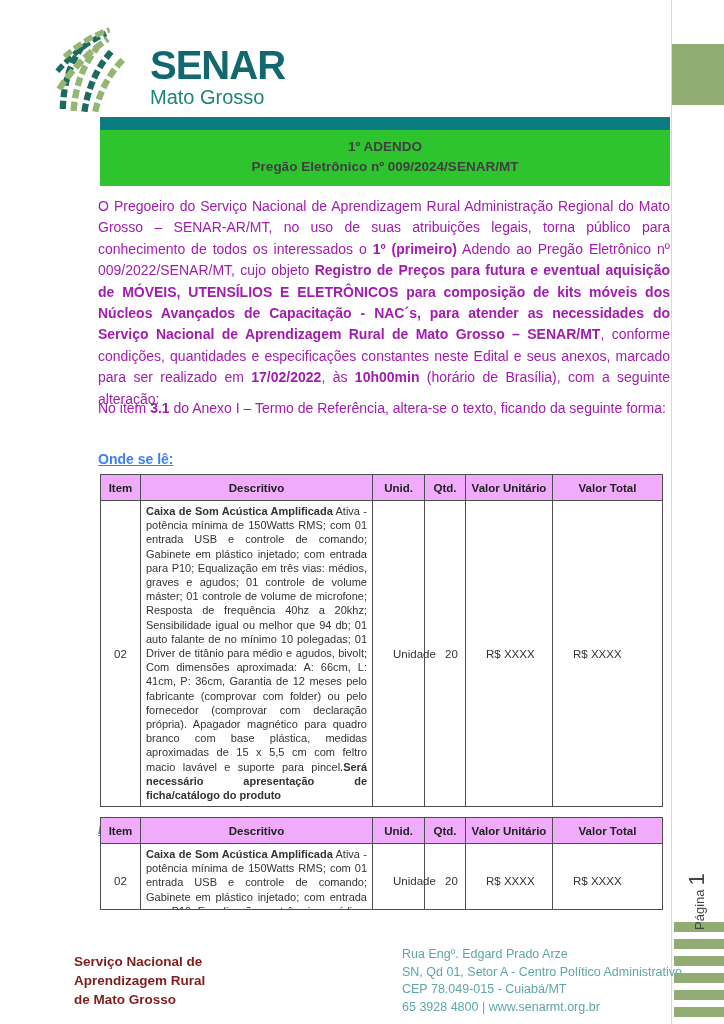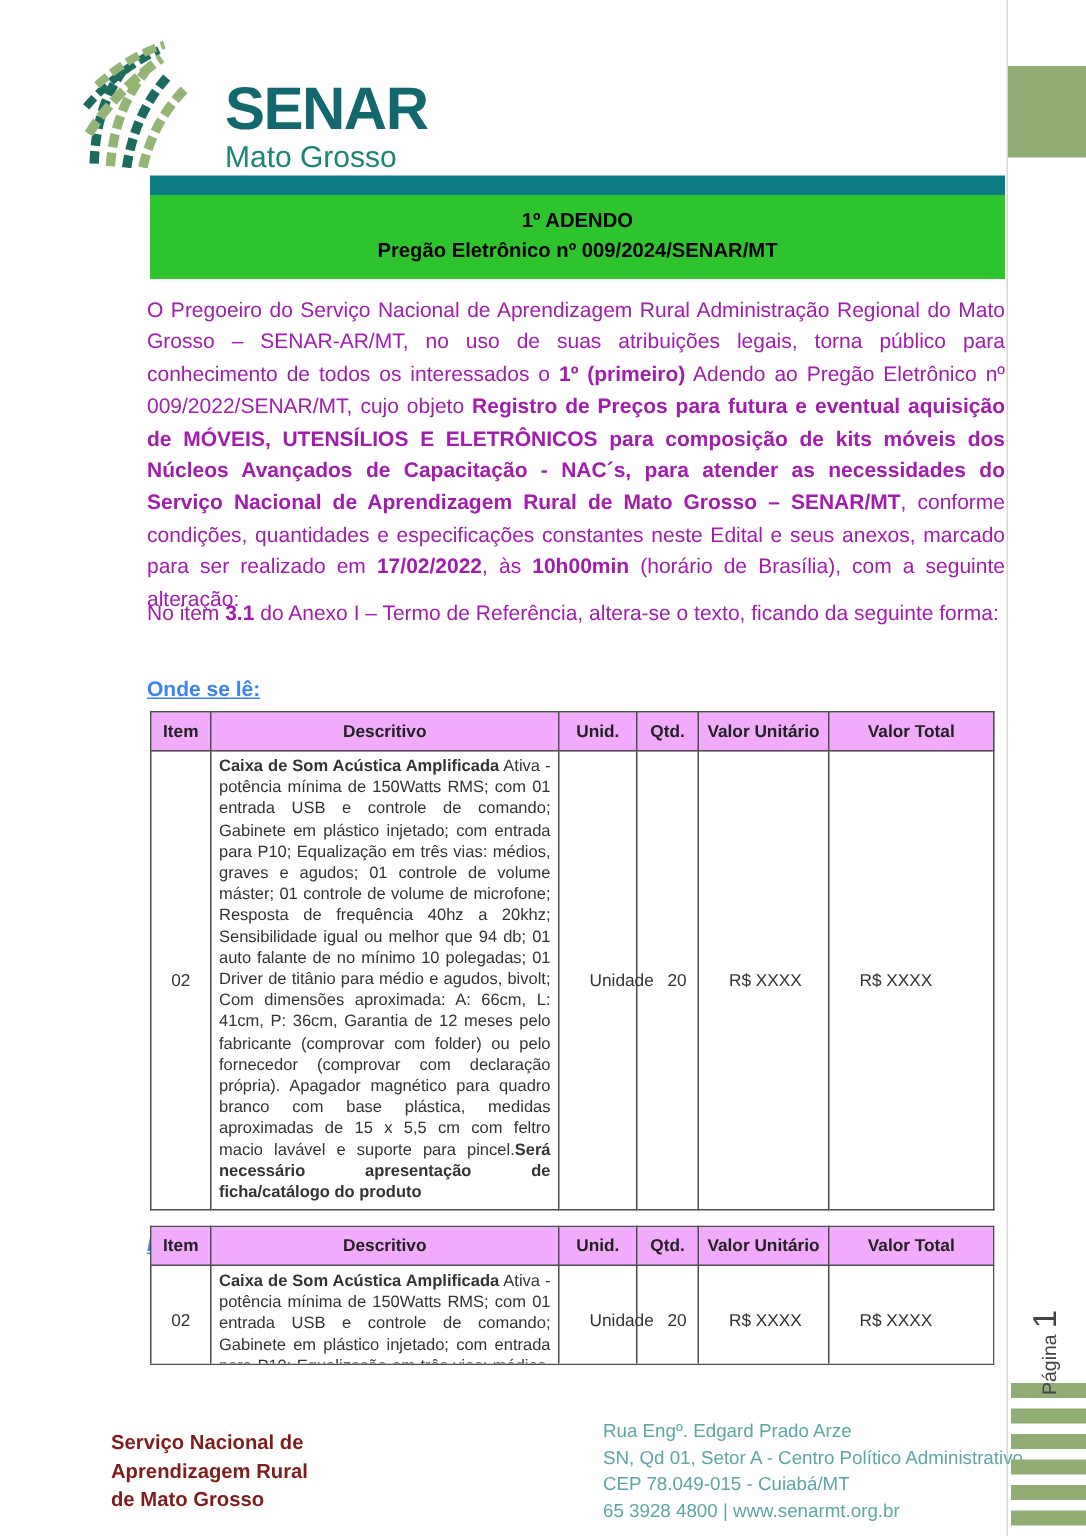--- a/index.html
+++ b/index.html
@@ -9,29 +9,29 @@
     position:relative; width:724px; height:1024px; margin:0 auto;
     background:#ffffff; overflow:hidden; color:#333;
   }
   
   .vline { position:absolute; left:671px; top:0; width:1px; height:1024px; background:#d9d9cf; }
   .sage-rect { position:absolute; left:672px; top:44px; width:52px; height:61px; background:#92ad74; }
   .stripes { position:absolute; left:674px; top:922px; width:50px; }
   .stripes .stripe { height:10px; margin-bottom:7px; background:#92ad74; }
 
   
-  .logo { position:absolute; left:52px; top:26px; display:flex; align-items:flex-end; }
+  .logo { position:absolute; left:52px; top:26px; display:flex; align-items:center; }
   .logo-text { margin-left:8px; margin-top:12px; }
   .logo-name { font-size:40px; font-weight:bold; letter-spacing:-1px; color:#12686e; line-height:1.0; }
   .logo-region { font-size:20px; color:#1d8577; margin-top:1px; }
 
   
   .banner { position:absolute; left:100px; top:117px; width:570px; }
   .banner-teal { height:13px; background:#0b7c82; }
-  .banner-green { background:#2ec42e; color:#000000; text-align:center; padding:7px 0 9px 0; }
+  .banner-green { background:#2ec42e; color:#404040; text-align:center; padding:7px 0 9px 0; }
   .banner-green div { font-size:13.5px; font-weight:bold; line-height:20px; }
 
   
   .para { position:absolute; left:98px; width:572px; font-size:14px; line-height:21.4px; text-align:justify; color:#a21caf; }
   #intro { top:196px; }
   #item-note { top:398px; }
   .sec-heading { position:absolute; left:98px; font-size:14px; font-weight:bold; text-decoration:underline; color:#3b82f6; }
   #heading-onde { top:451px; }
   #heading-leia { top:821px;font-style:italic; }
 

